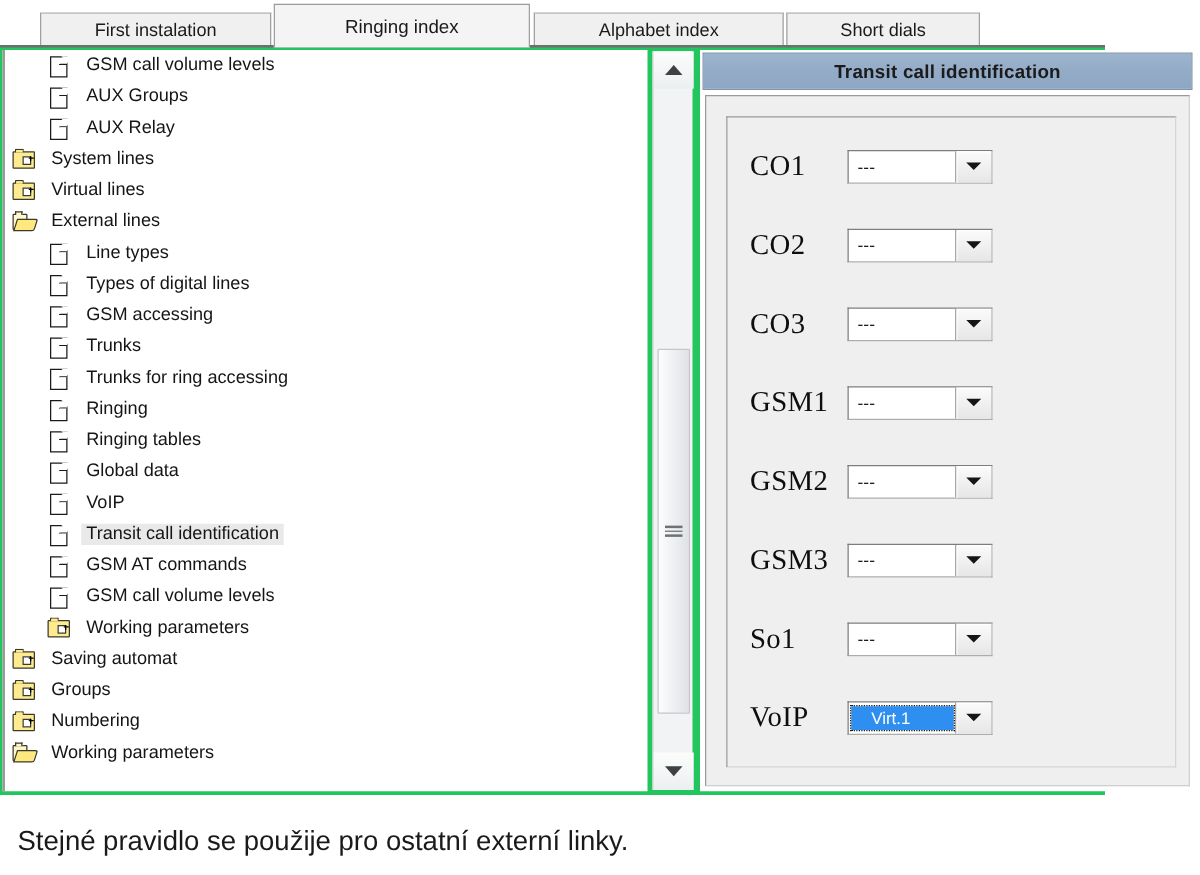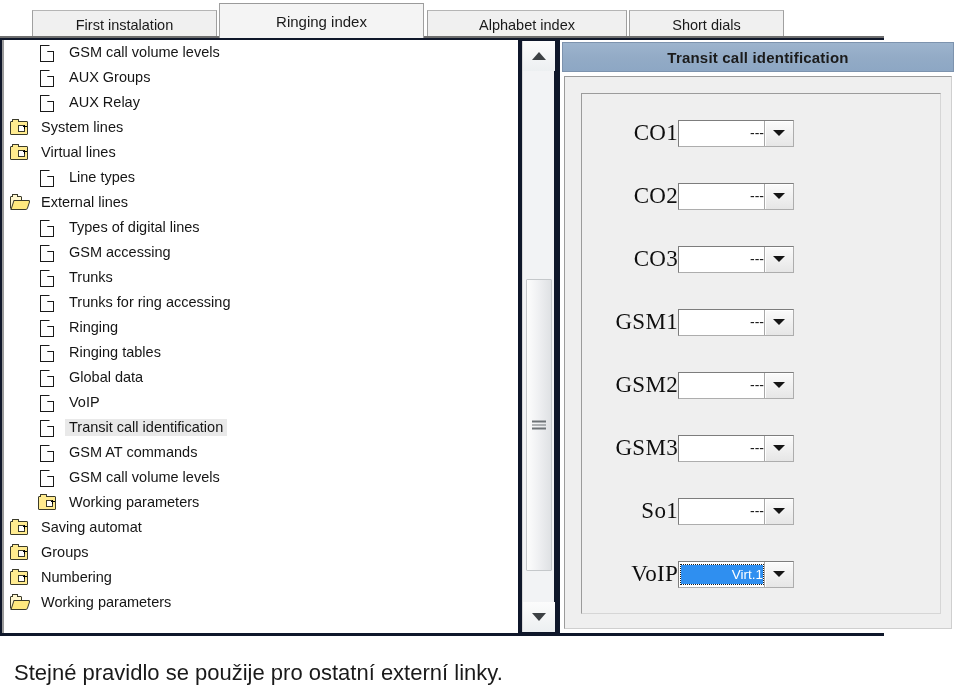--- a/index.html
+++ b/index.html
@@ -41,21 +41,21 @@
     height:35px;bottom:0;
     background:#f4f4f4;
     border-top:1px solid #9a9a9a;
     z-index:5;
     font-size:15px;
   }
 
   
   .appbody{
     position:absolute;left:0;top:36px;width:884px;height:600px;
-    background:#0f172a;
+    background:#22c55e;
     border-top:2px solid #6e6e6e;
     box-sizing:border-box;
   }
 
   
   .treepane{
     position:absolute;left:2px;top:2px;width:516px;height:593px;
     background:#ffffff;
     border-left:2px solid #9a9a9a;
     box-sizing:border-box;
@@ -206,21 +206,20 @@
   .groupinner{
     position:absolute;left:16px;top:16px;right:10px;bottom:14px;
     border:1px solid #9b9b9b;
     border-right-color:#d6d6d6;border-bottom-color:#d6d6d6;
     background:#efefef;
     box-sizing:border-box;
   }
   .fieldrow{
     position:absolute;left:18px;display:flex;align-items:center;
     height:34px;
-    text-align:right;
   }
   .flabel{
     width:78px;font-size:23px;color:#0e0e0e;
     font-family:"Liberation Serif", serif;
     letter-spacing:.3px;
   }
   .combo{
     position:relative;width:116px;height:27px;
     background:#ffffff;
     border:1px solid #adadad;
@@ -228,21 +227,21 @@
     box-sizing:border-box;
     display:flex;align-items:center;
   }
   .combo .val{
     flex:1;padding-left:7px;font-size:14px;color:#1e1e1e;
     font-family:"Liberation Sans", sans-serif;
     white-space:nowrap;overflow:hidden;
   }
   .combo.focused .val{
     margin:2px 1px 2px 2px;
-    padding-left:4px;
+    padding-left:16px;
     background:#2f8ff0;color:#ffffff;
     outline:1px dotted #1a1a1a;
     font-size:13.5px;
     line-height:19px;
   }
   .combo .btn{
     width:29px;height:100%;
     background:linear-gradient(to bottom,#fbfbfb,#e6e6e6);
     border-left:1px solid #a8a8a8;
     box-sizing:border-box;
@@ -311,34 +310,34 @@
           </span>
           <span class="lbl">System lines</span>
         </div>
         <div class="tnode ind0">
           <span class="ico">
             <span class="folder-closed"></span>
             <span class="plusmark"></span>
           </span>
           <span class="lbl">Virtual lines</span>
         </div>
-        <div class="tnode ind1">
-          <span class="ico">
-            <span class="doc"></span>
-          </span>
-          <span class="lbl">Line types</span>
-        </div>
         <div class="tnode ind0">
           <span class="ico">
             <span class="folder-open">
               <span class="back"></span>
               <span class="front"></span>
             </span>
           </span>
           <span class="lbl">External lines</span>
+        </div>
+        <div class="tnode ind1">
+          <span class="ico">
+            <span class="doc"></span>
+          </span>
+          <span class="lbl">Line types</span>
         </div>
         <div class="tnode ind1">
           <span class="ico">
             <span class="doc"></span>
           </span>
           <span class="lbl">Types of  digital lines</span>
         </div>
         <div class="tnode ind1">
           <span class="ico">
             <span class="doc"></span>

